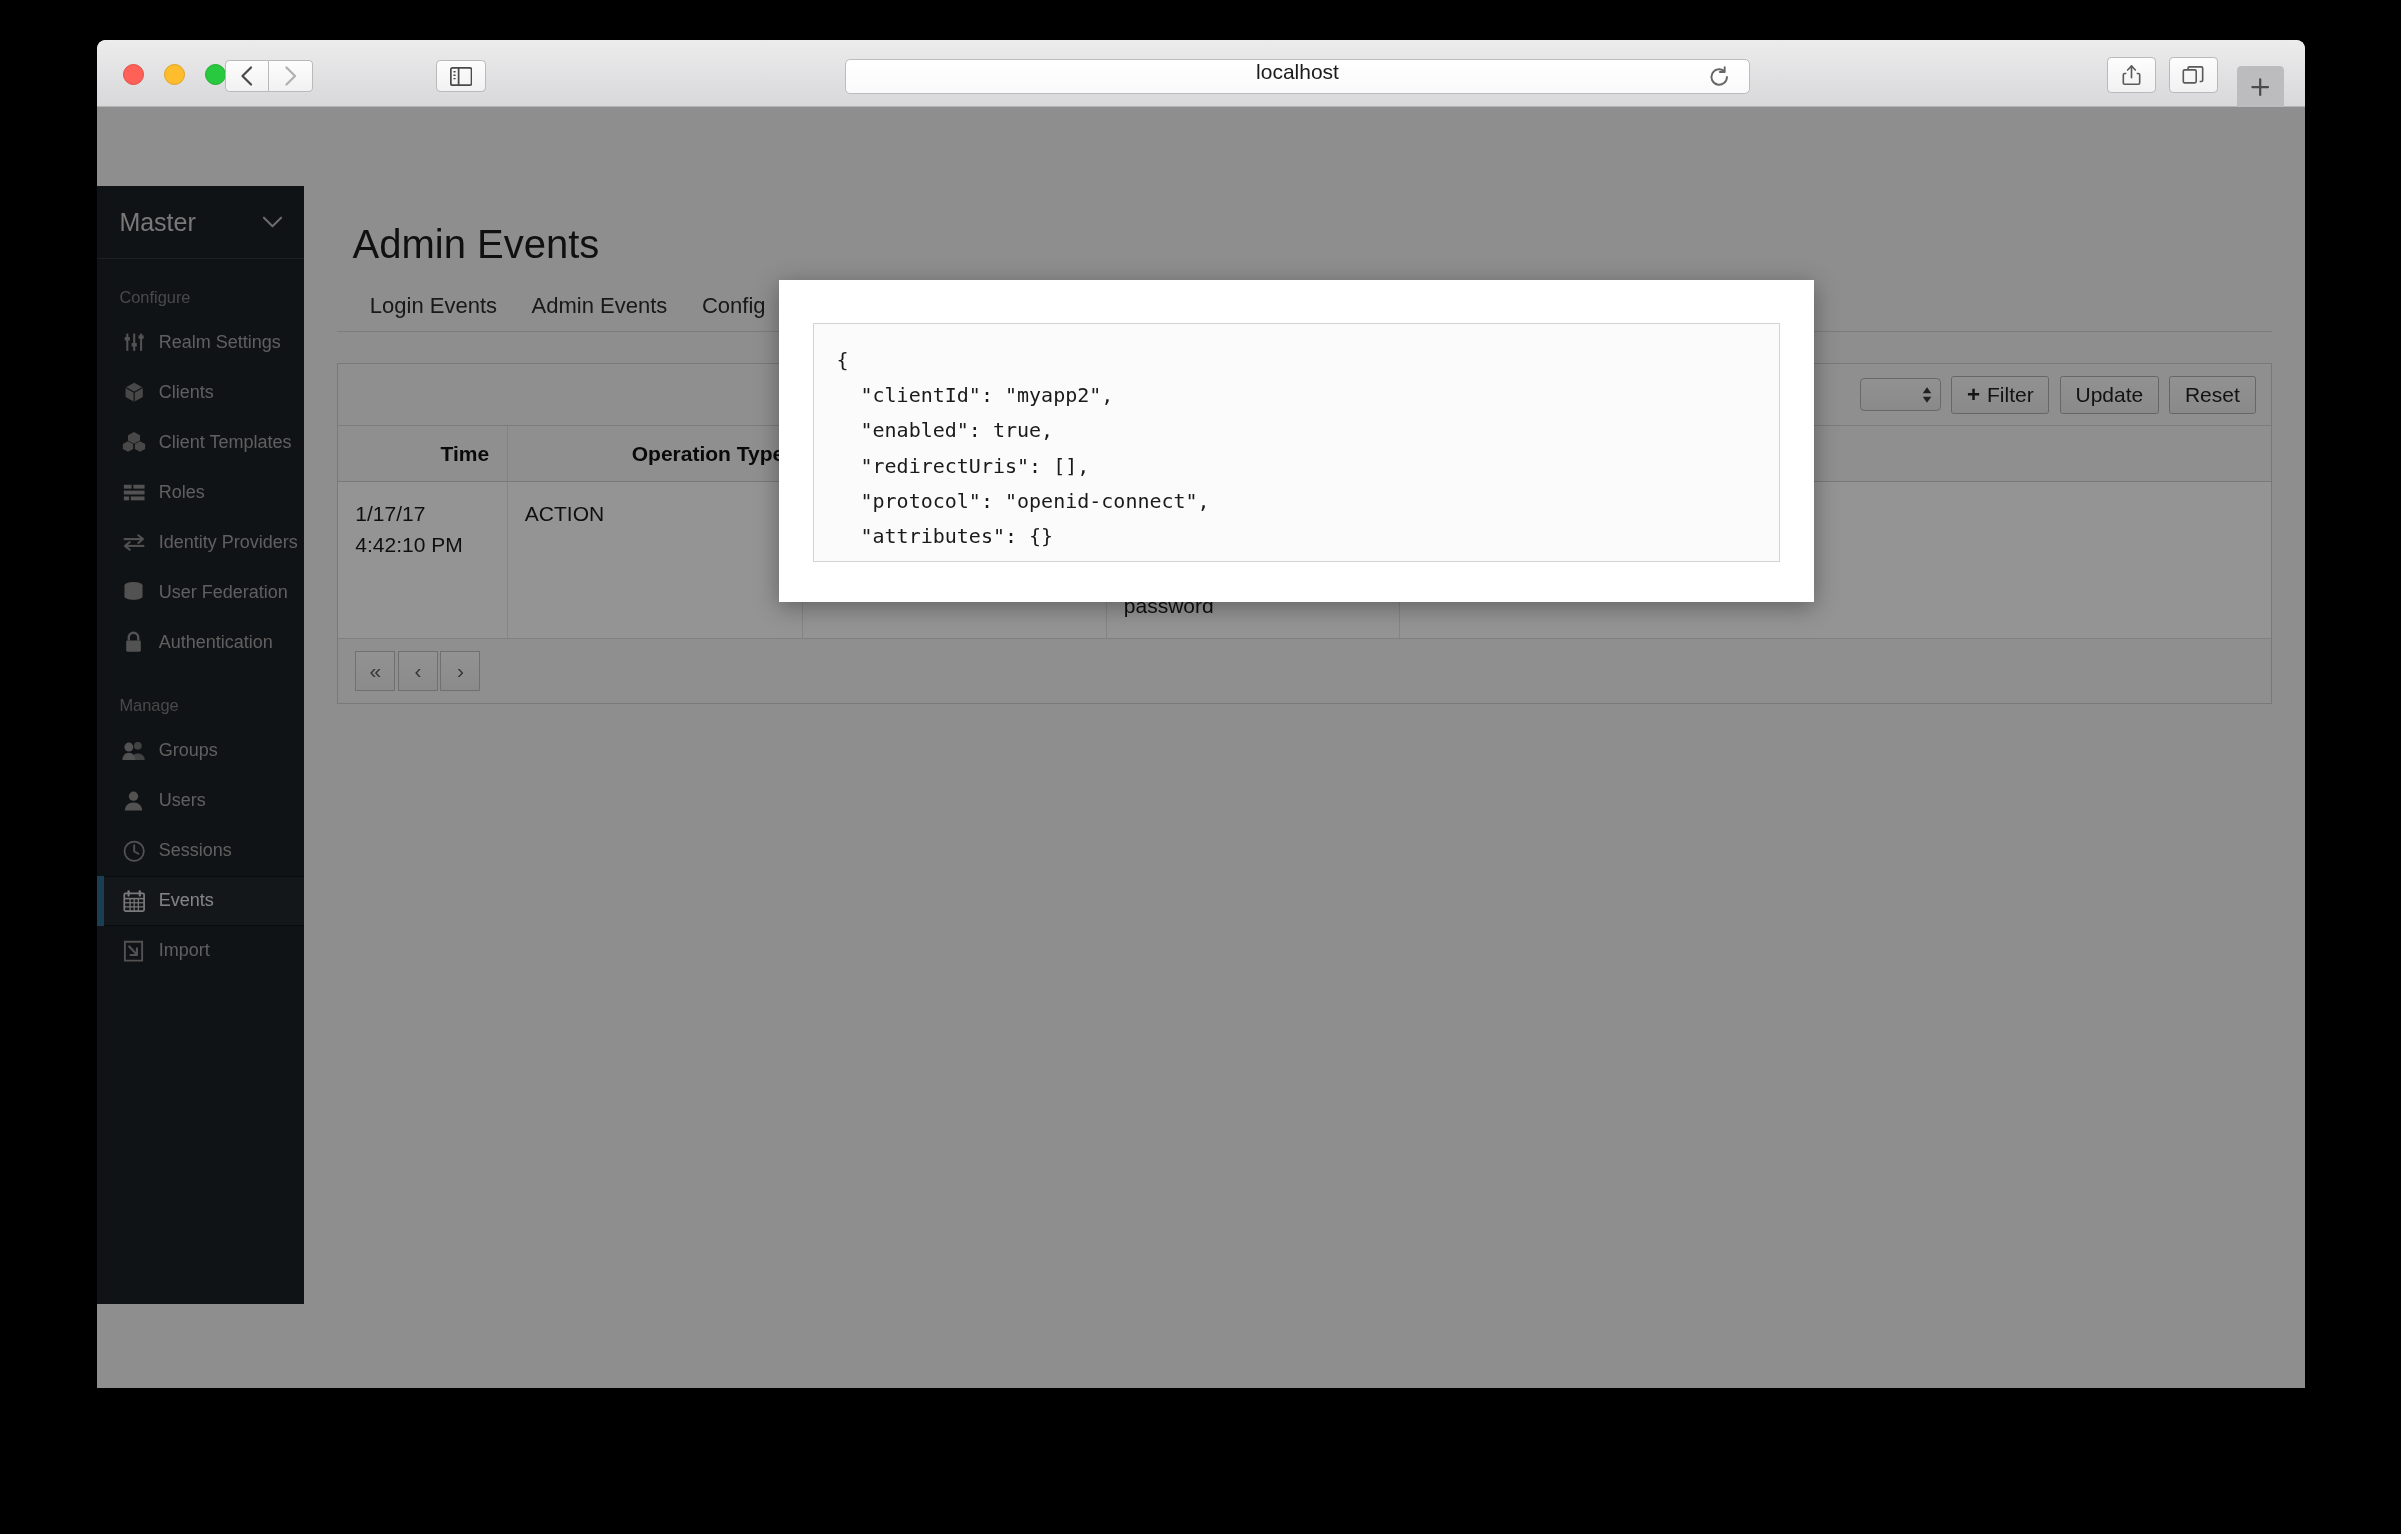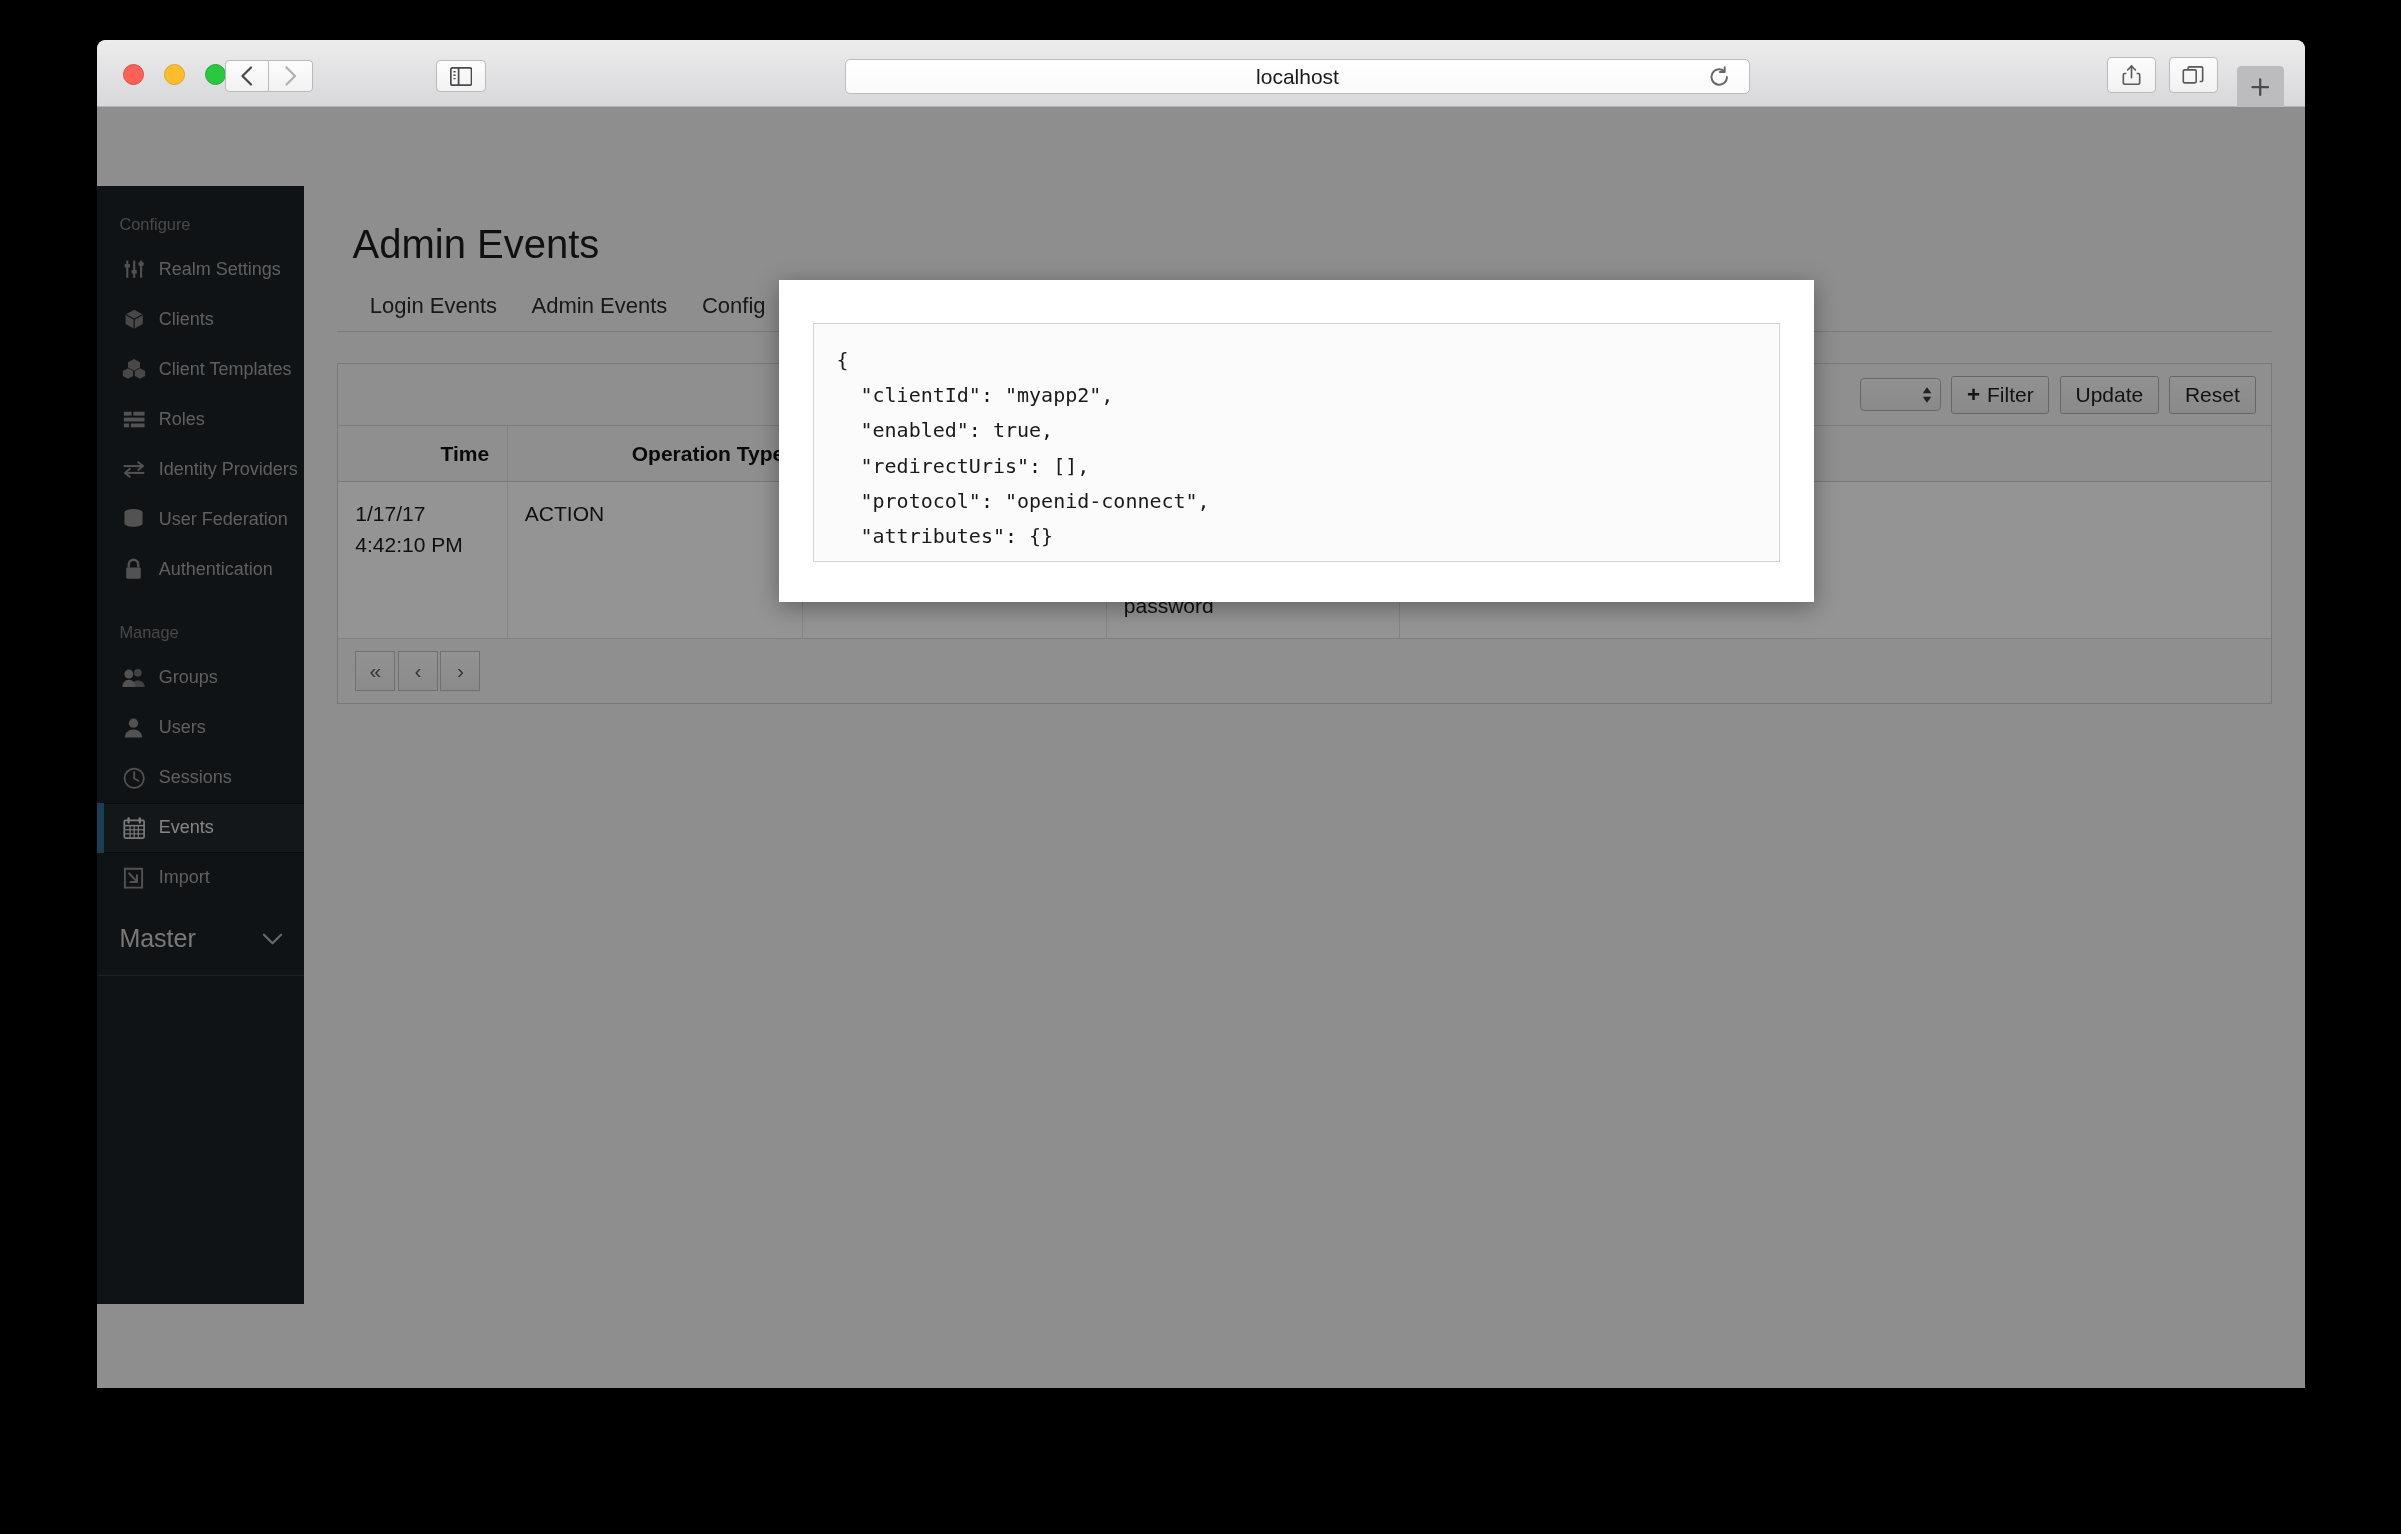--- a/index.html
+++ b/index.html
@@ -55,21 +55,21 @@
   .tb-btn.disabled { color: #b0b0b2; }
 
   #sidebar-toggle-btn { position: absolute; left: 339px; top: 20px; width: 50px; }
 
   #url-bar {
     position: absolute; left: 748px; top: 19px;
     width: 905px; height: 35px;
     background: linear-gradient(to bottom, #ffffff, #fafafa);
     border: 0.9px solid #bcbcbe;
     border-radius: 5.2px;
-    display: flex; align-items: center; justify-content: center;
+    display: flex; justify-content: center;
   }
   #url-text { font-size: 21px; color: #1a1a1a; }
   #reload-icon {
     position: absolute; right: 19px; top: 50%;
     transform: translateY(-50%);
     color: #666;
   }
 
   #share-btn  { position: absolute; left: 2010px; top: 17.3px; width: 49px; height: 36px; }
   #tabs-btn   { position: absolute; left: 2072px; top: 17.3px; width: 49px; height: 36px; }
@@ -372,20 +372,28 @@
         <line x1="13" y1="4" x2="13" y2="22" stroke="#4a4a4c" stroke-width="2.6" stroke-linecap="round"></line>
         <line x1="4" y1="13" x2="22" y2="13" stroke="#4a4a4c" stroke-width="2.6" stroke-linecap="round"></line>
       </svg>
     </div>
   </div>
 
   <div id="page">
 
 
     <div id="sidebar">
+      <div id="realm-selector">
+        <span>Master</span>
+        <span>
+          <svg width="21" height="12" viewBox="0 0 24 14">
+              <polyline points="2,2 12,12 22,2" fill="none" stroke="#b9b9b9" stroke-width="2.4" stroke-linecap="round" stroke-linejoin="round"></polyline>
+            </svg>
+        </span>
+      </div>
       <div id="sidebar-nav">
           <div class="nav-section-title">Configure</div>
           <div class="nav-item">
             <span class="nav-icon">
               <svg width="22.4" height="22.4" viewBox="0 0 26 26">
                 <line x1="5" y1="3" x2="5" y2="23" stroke="currentColor" stroke-width="2.4"></line>
                 <line x1="13" y1="3" x2="13" y2="23" stroke="currentColor" stroke-width="2.4"></line>
                 <line x1="21" y1="3" x2="21" y2="23" stroke="currentColor" stroke-width="2.4"></line>
                 <rect x="2" y="7" width="6" height="4" fill="currentColor"></rect>
                 <rect x="10" y="14" width="6" height="4" fill="currentColor"></rect>
@@ -508,28 +516,20 @@
             <span class="nav-icon">
               <svg width="21" height="22.4" viewBox="0 0 24 26">
                 <path d="M2 2 H22 V24 H2 Z" fill="none" stroke="currentColor" stroke-width="2.2"></path>
                 <line x1="7" y1="7.5" x2="16" y2="17" stroke="currentColor" stroke-width="2.4" stroke-linecap="round"></line>
                 <polyline points="16,9.5 16,17.5 8.5,17.5" fill="none" stroke="currentColor" stroke-width="2.4" stroke-linecap="round" stroke-linejoin="round"></polyline>
               </svg>
             </span>
             <span>Import</span>
           </div>
         </div>
-      <div id="realm-selector">
-        <span>Master</span>
-        <span>
-          <svg width="21" height="12" viewBox="0 0 24 14">
-              <polyline points="2,2 12,12 22,2" fill="none" stroke="#b9b9b9" stroke-width="2.4" stroke-linecap="round" stroke-linejoin="round"></polyline>
-            </svg>
-        </span>
-      </div>
     </div>
 
     <div id="main">
       <div id="page-title">Admin Events</div>
 
       <div id="tab-row">
           <div class="tab">Login Events</div>
           <div class="tab active">Admin Events</div>
           <div class="tab">Config</div>
         </div>

